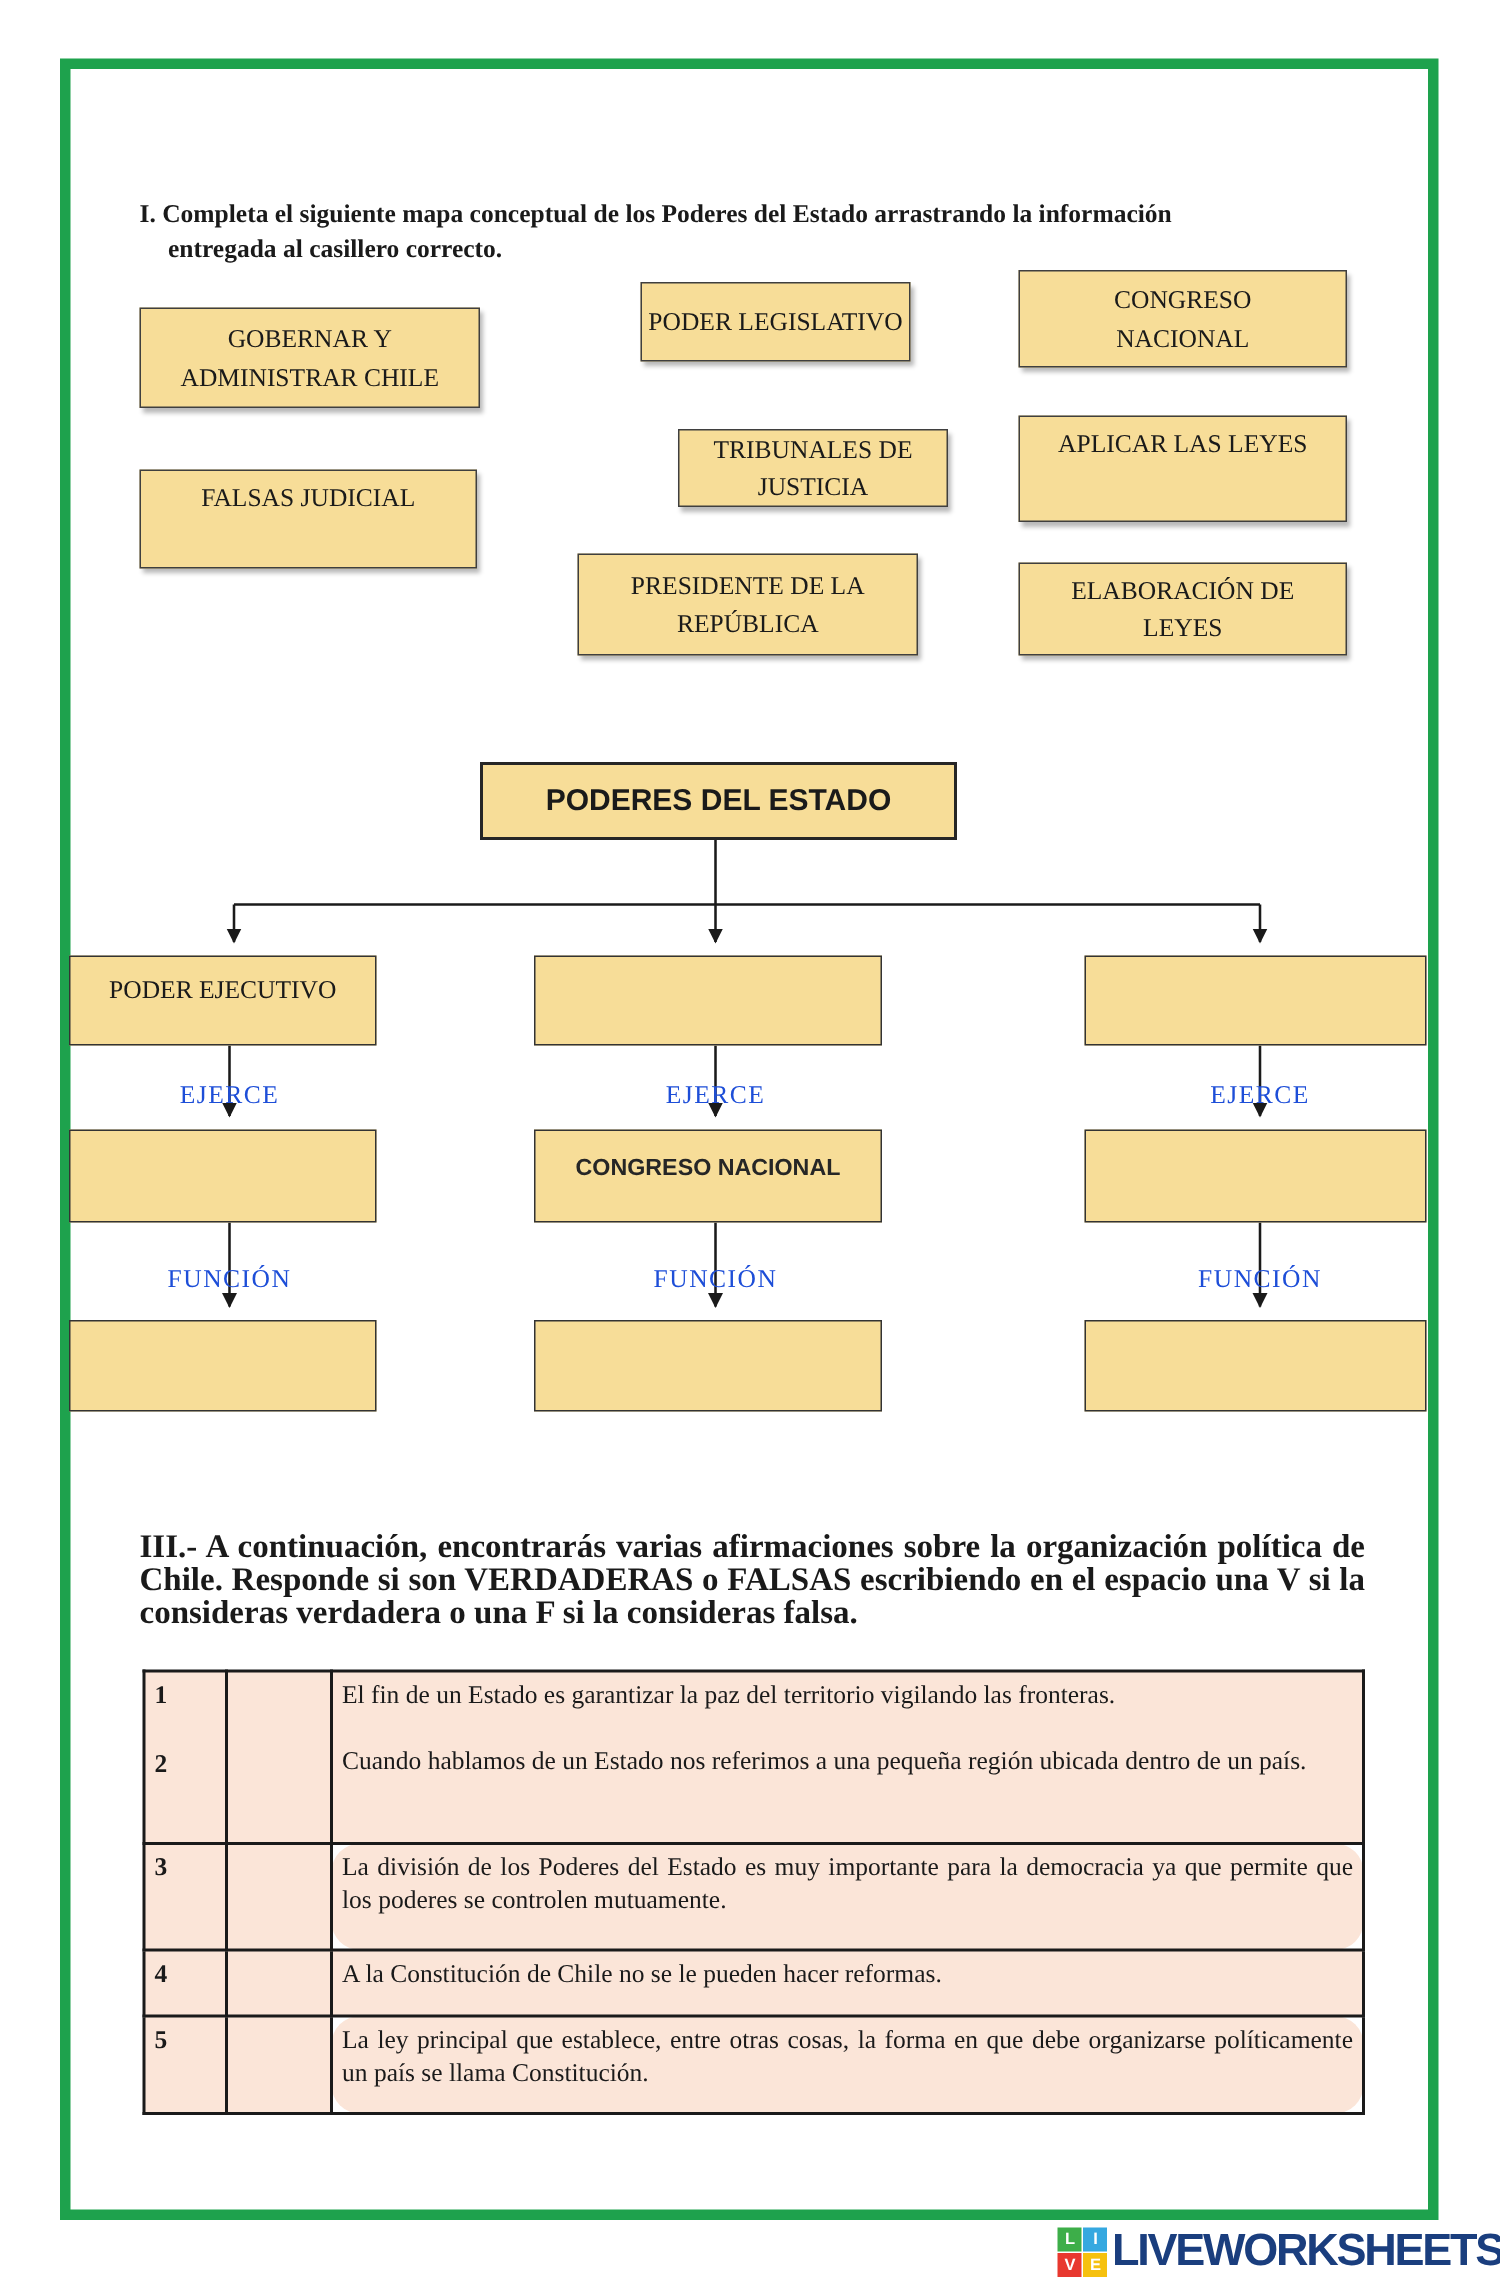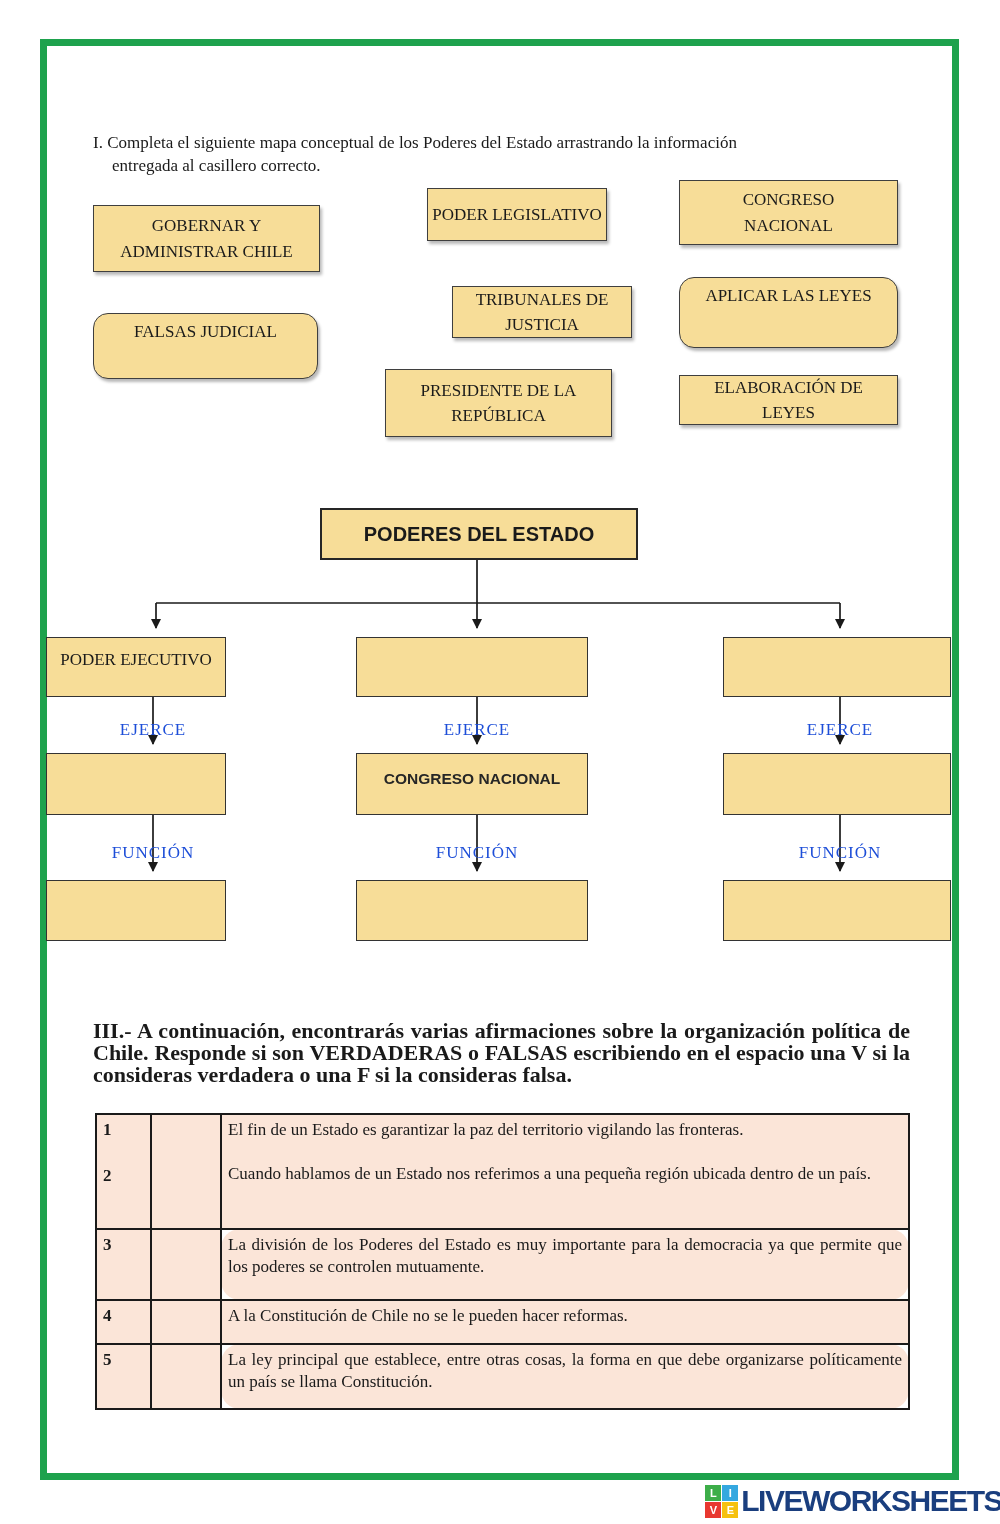--- a/index.html
+++ b/index.html
@@ -5,46 +5,46 @@
   html,body{margin:0;padding:0;background:#ffffff;}
   #page{position:relative;width:1000px;height:1524px;background:#ffffff;overflow:hidden;
         font-family:"Liberation Serif", serif;color:#1a1a1a;}
 
   
   .frame{position:absolute;left:40px;top:39px;width:905px;height:1427px;
          border:7px solid #1EA24D;}
 
   
   .sec1-title{position:absolute;left:93px;top:131px;width:800px;
-              font-weight:normal;font-size:17px;line-height:23px;}
+              font-weight:bold;font-size:17px;line-height:23px;}
   .sec1-title .l2{margin-left:19px;}
 
   
   .tanbox{position:absolute;background:#F7DD98;border:1.5px solid #3f3f3f;
           display:flex;align-items:center;justify-content:center;text-align:center;
           font-size:17px;line-height:1.5;box-sizing:border-box;}
   .dragbox{box-shadow:2px 3px 3px rgba(0,0,0,0.28);}
-  .top-align{align-items:flex-start;padding-top:5px;border-radius:15px;}
+  .top-align{align-items:flex-start;padding-top:5px;}
 
   
   .db1{left:93px; top:205px;width:227px;height:67px;}
   .db2{left:427px;top:188px;width:180px;height:53px;}
   .db3{left:679px;top:180px;width:219px;height:65px;padding:0 34px;}
   .db4{left:93px; top:313px;width:225px;height:66px;}
   .db5{left:452px;top:286px;width:180px;height:52px;}
   .db6{left:679px;top:277px;width:219px;height:71px;}
   .db7{left:385px;top:369px;width:227px;height:68px;}
-  .db8{left:679px;top:375px;width:219px;height:50px;padding:0 20px;}
+  .db8{left:679px;top:375px;width:219px;height:62px;padding:0 20px;}
 
   
   .rootbox{left:320px;top:508px;width:318px;height:52px;
            font-family:"Liberation Sans", sans-serif;font-weight:bold;font-size:20px;
            border-width:2px;border-color:#262626;}
   .mapbox{border-width:1.5px;border-color:#333;}
-  .c1{left:46px;width:180px;}
+  .c1{left:46px;width:205px;}
   .c2{left:356px;width:232px;}
   .c3{left:723px;width:228px;}
   .rowA{top:637px;height:60px;}
   .rowB{top:753px;height:62px;}
   .rowC{top:880px;height:61px;}
   .exec-label{align-items:flex-start;padding-top:9px;}
   .congreso-label{align-items:flex-start;padding-top:13px;
       font-family:"Liberation Sans", sans-serif;font-size:15.5px;font-weight:600;color:#262626;}
 
   .maplabel{position:absolute;width:130px;text-align:center;font-size:17px;

